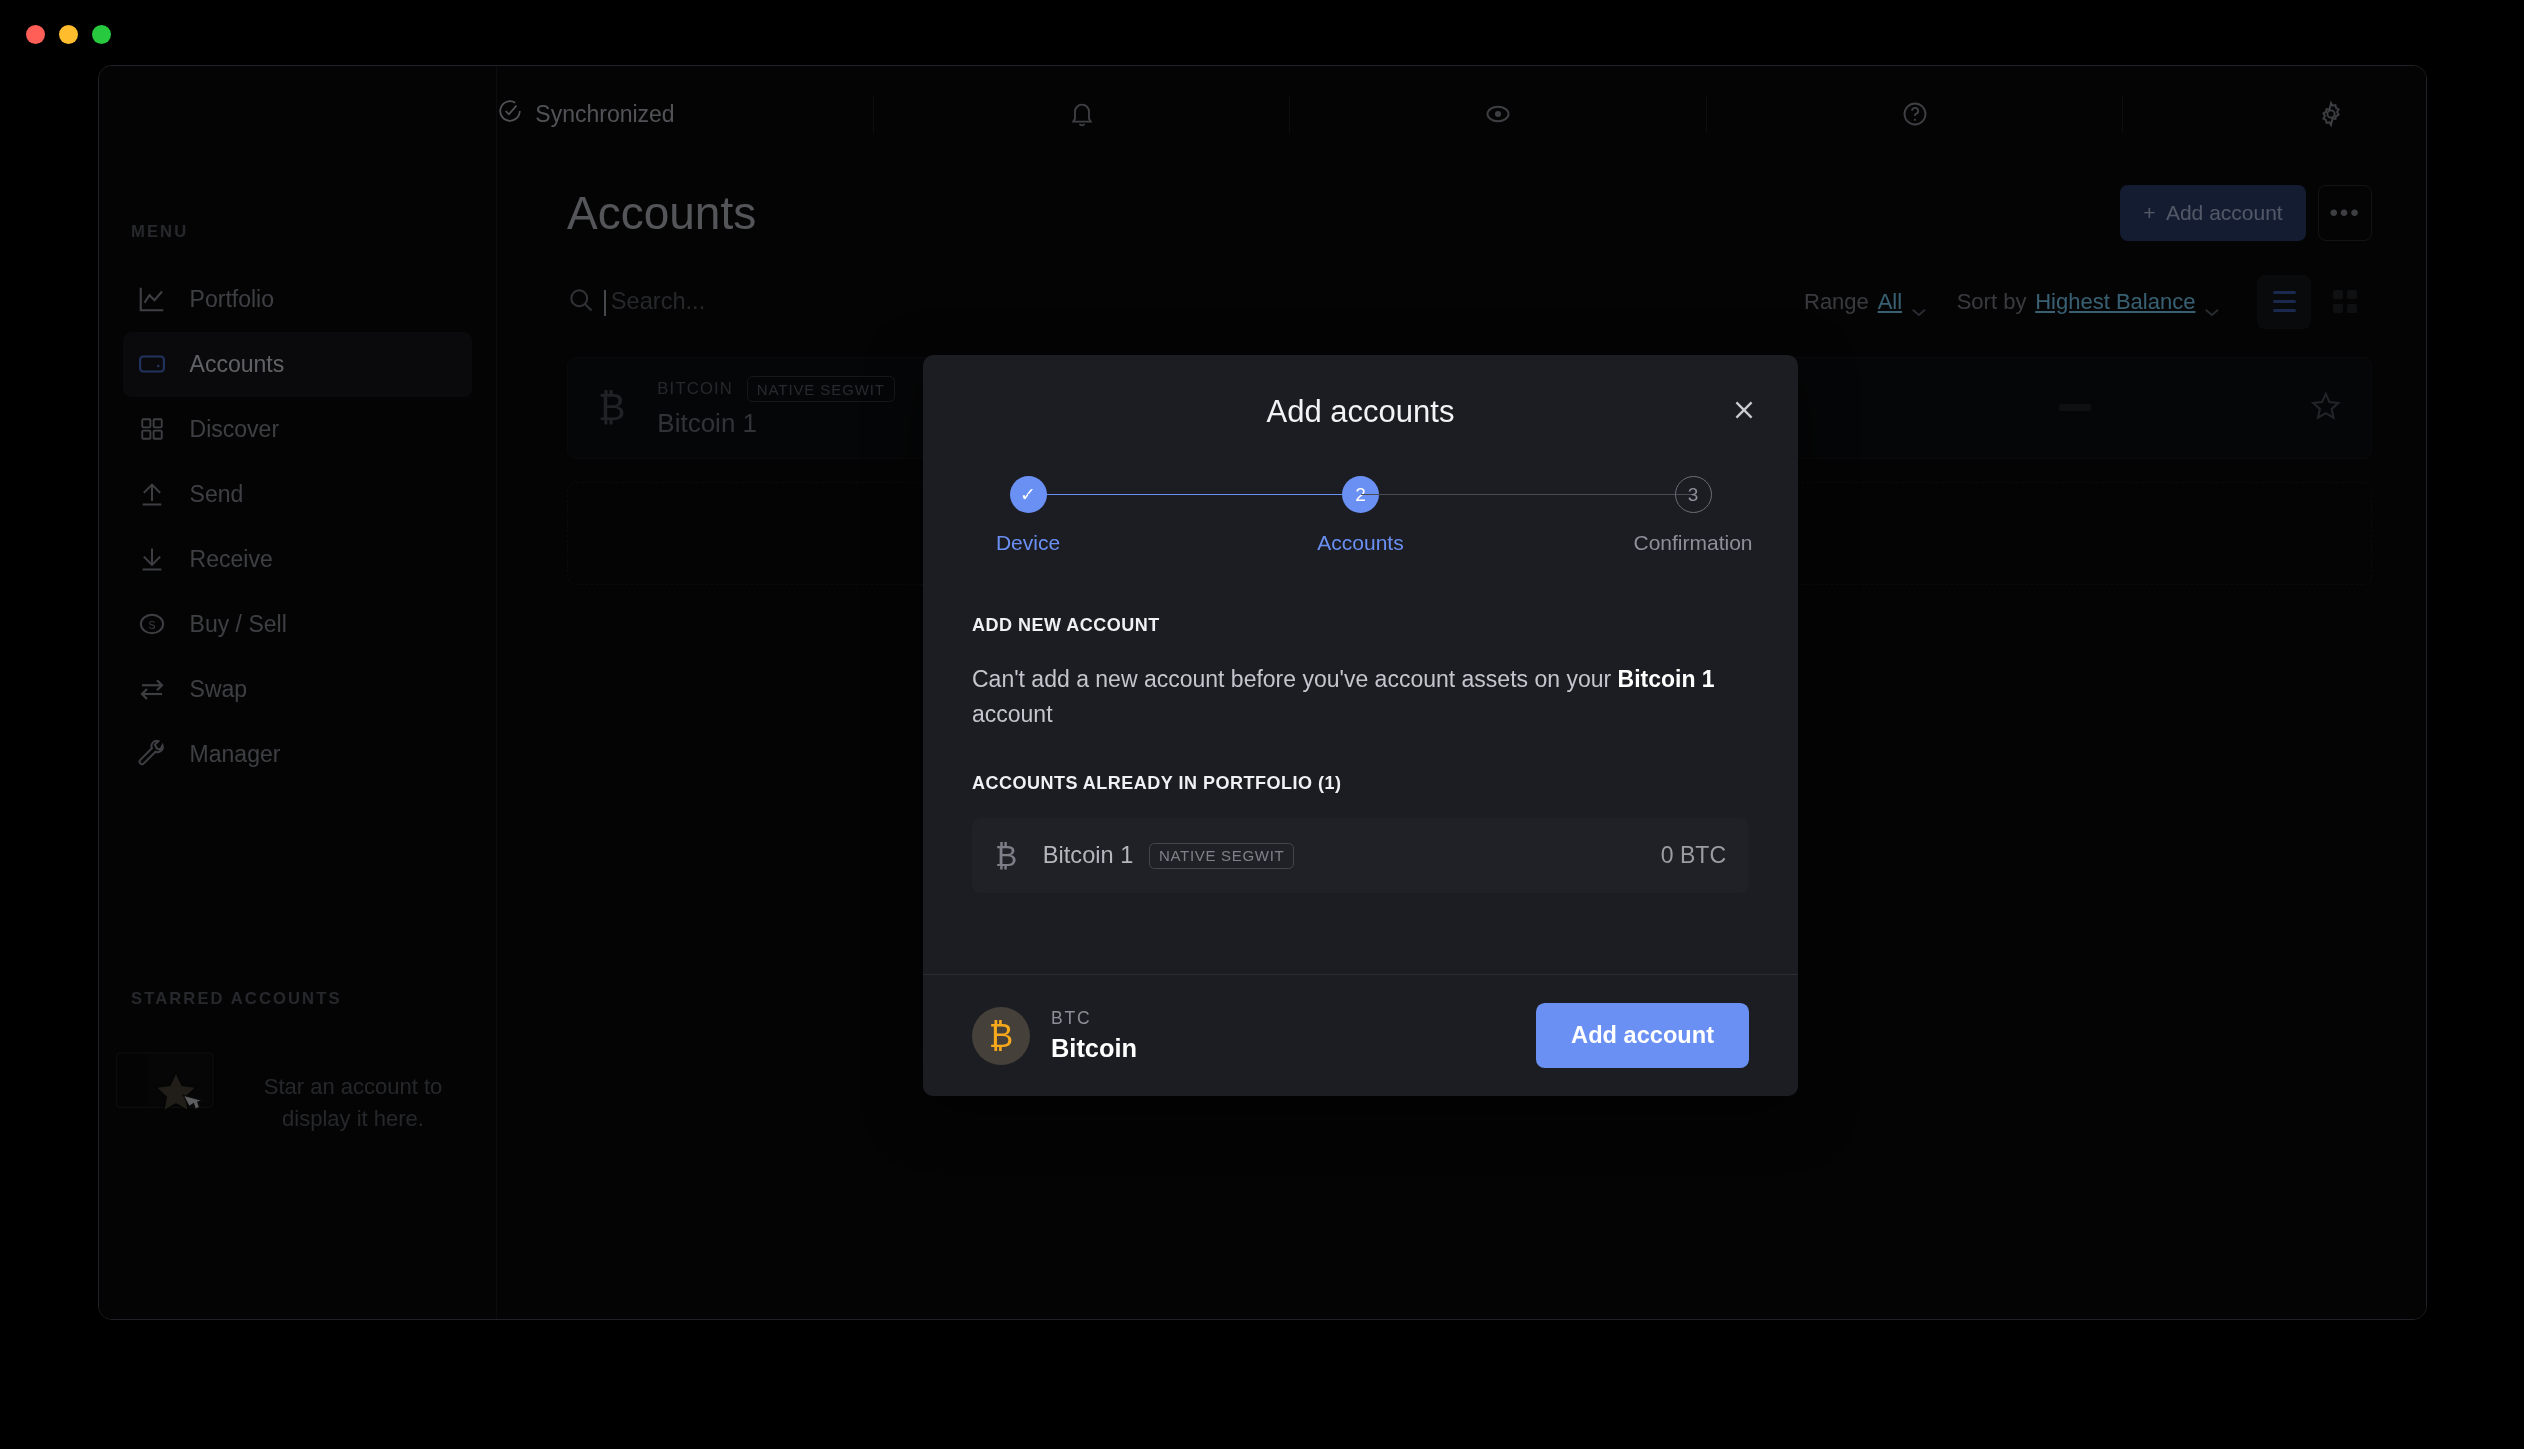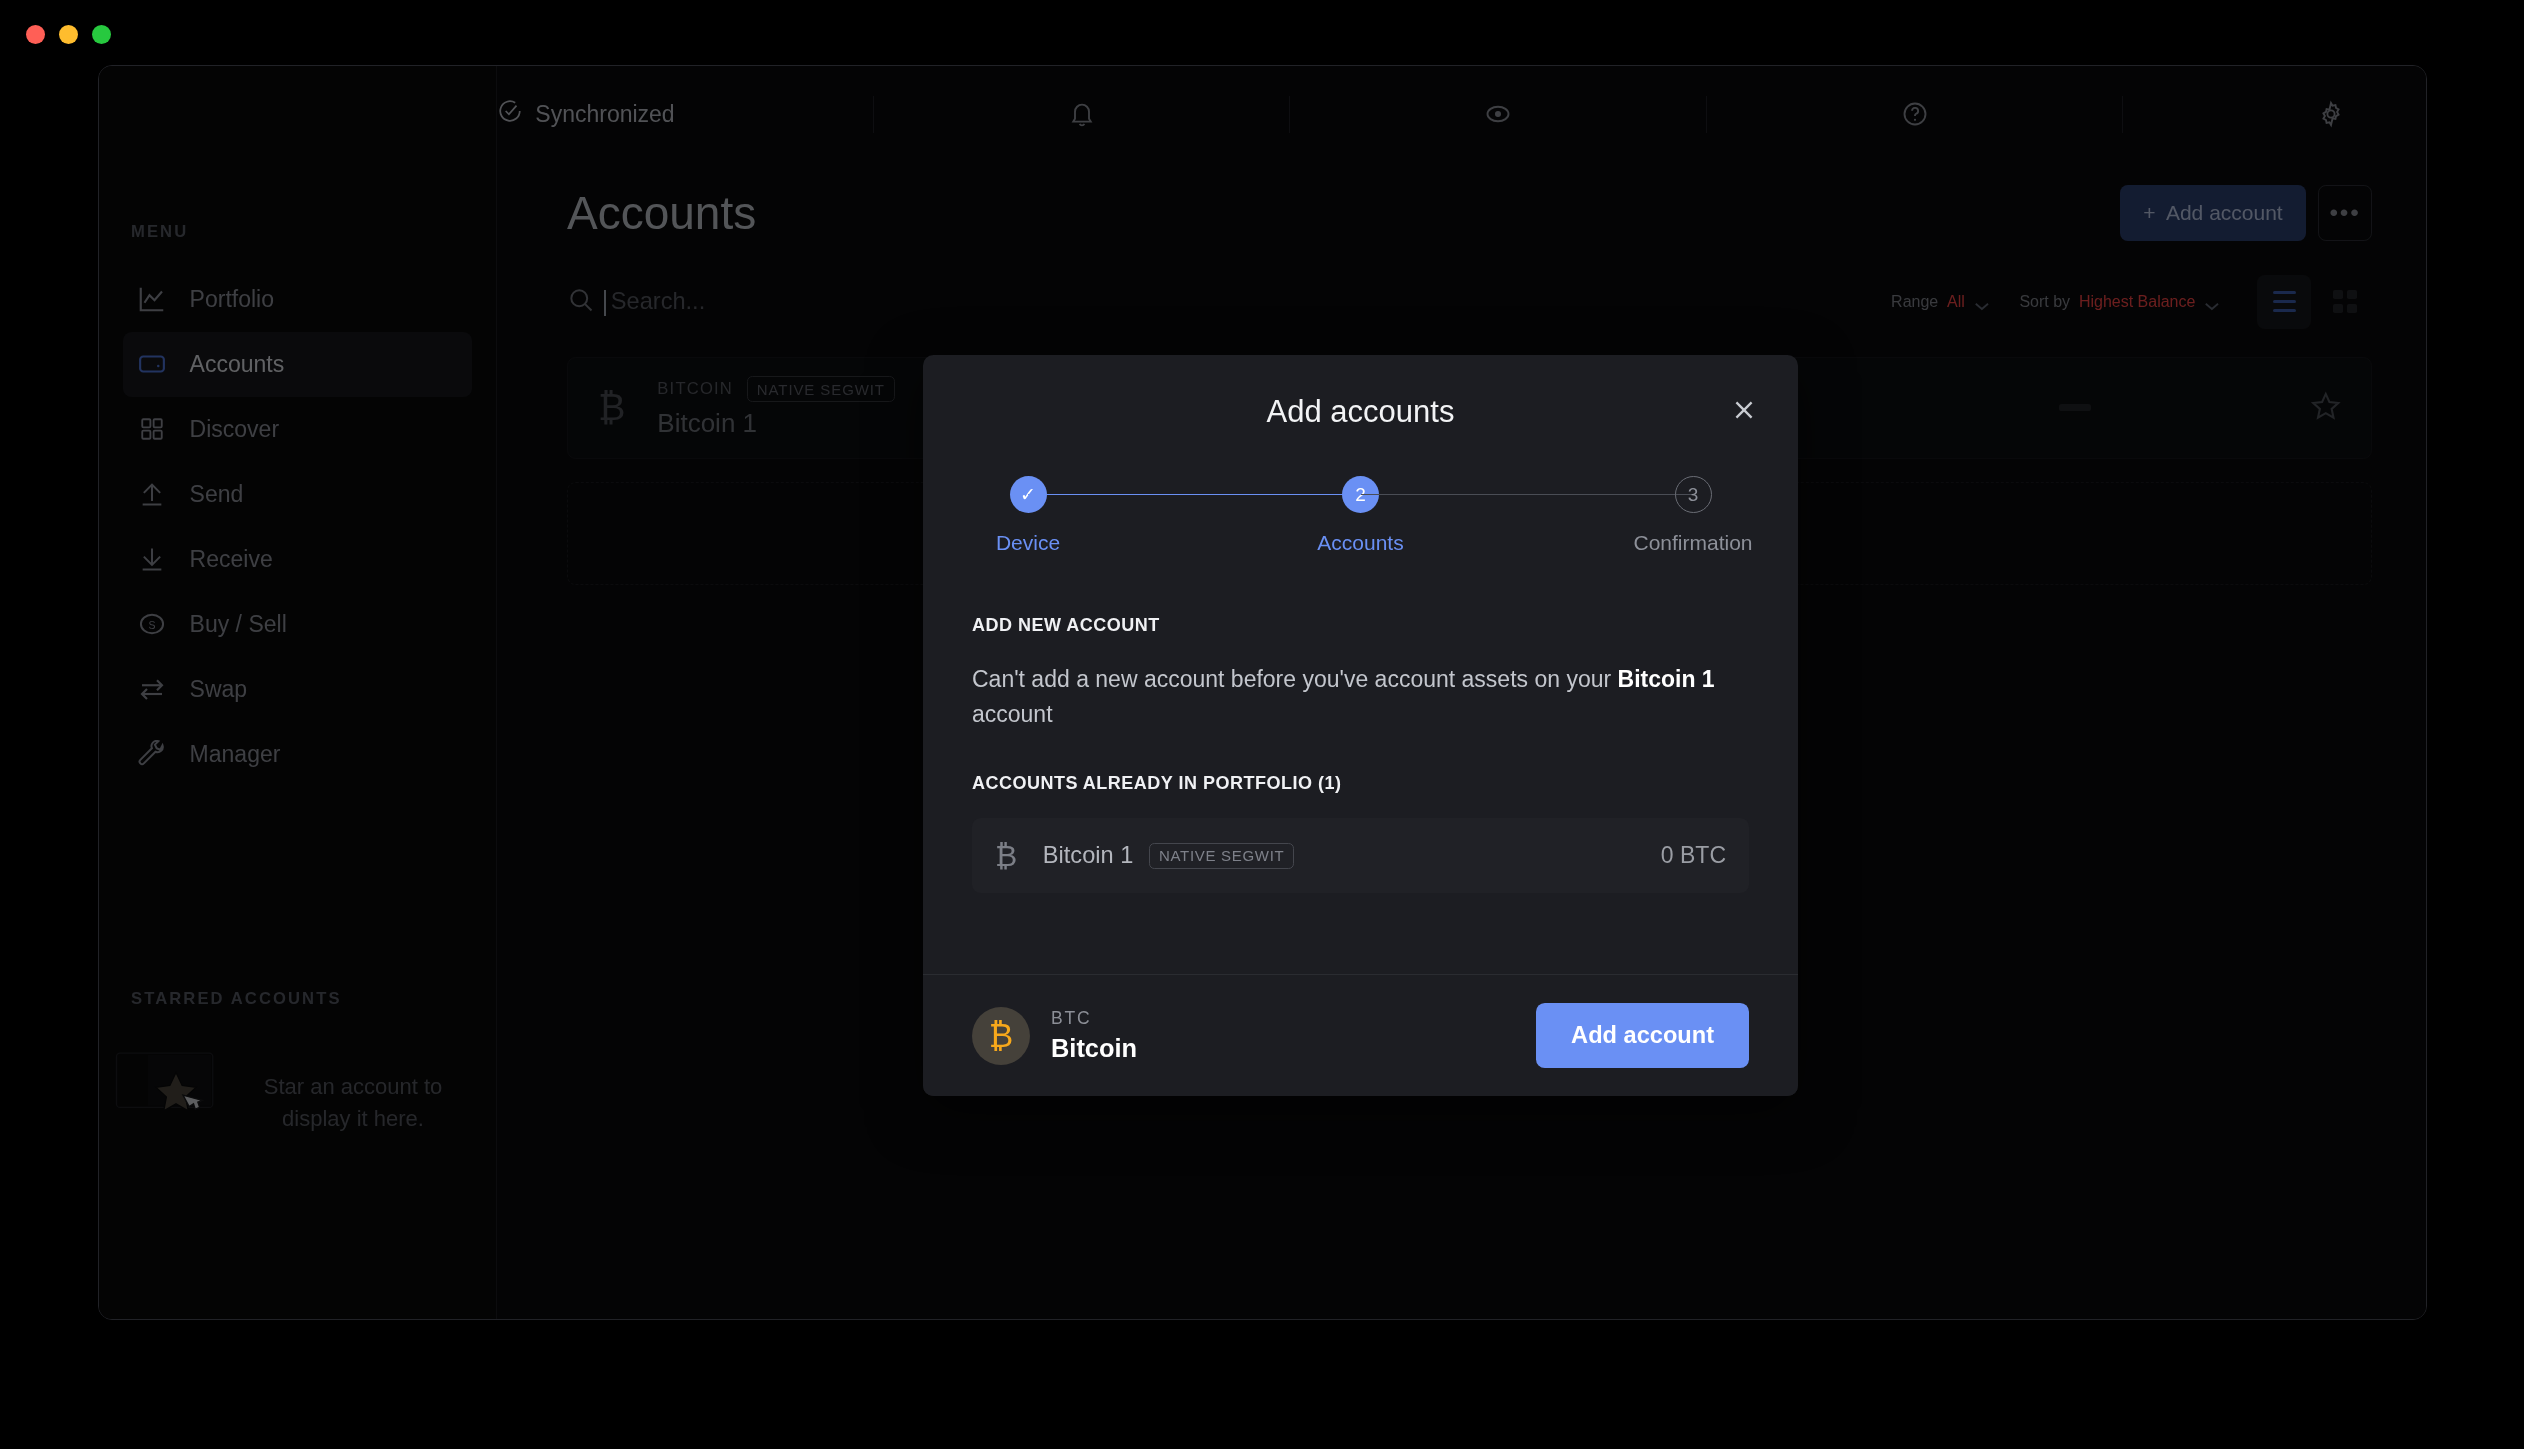--- a/index.html
+++ b/index.html
@@ -185,25 +185,25 @@
   }
   #search-input-text::before {
     content: "";
     position: absolute;
     left: -7px; top: 1.8px;
     width: 1.8px; height: 26px;
     background: #9aa0aa;
   }
   .filter-control {
     display: flex; align-items: center; gap: 8.8px;
-    font-size: 16px; color: #7e818a;
+    font-size: 22px; color: #7e818a;
     margin-left: 30px;
     white-space: nowrap;
   }
-  .filter-value { color: #ef4444; }
+  .filter-value { color: #7dd3fc; text-decoration: underline; }
   .chev { display: inline-block; width: 15.8px; height: 8.8px; }
   .chev svg { stroke: #5c6270; fill: none; stroke-width: 2; }
   #view-toggle { display: flex; align-items: center; gap: 7px; margin-left: 37px; }
   .view-btn {
     width: 54px; height: 54px;
     border-radius: 7.9px;
     display: flex; align-items: center; justify-content: center;
     background: transparent;
     border: none;
   }

